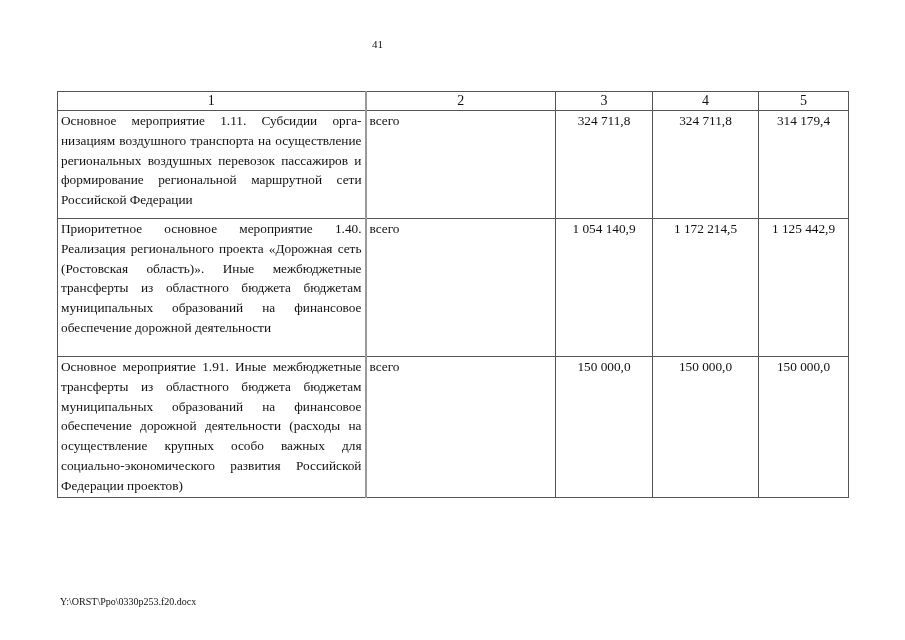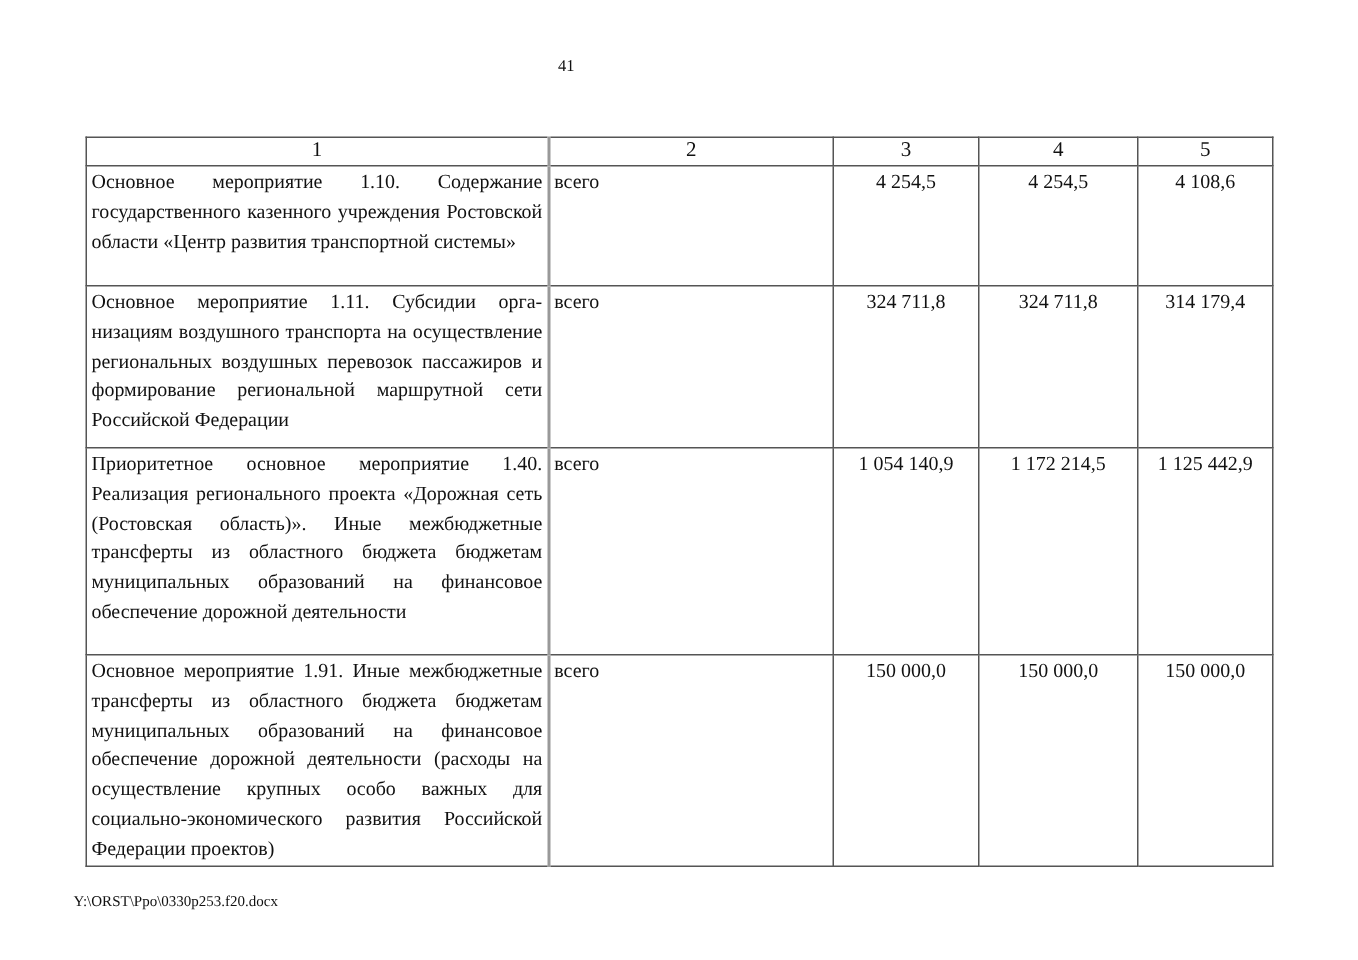--- a/index.html
+++ b/index.html
@@ -53,21 +53,21 @@
     td.kind {
       text-align: left;
       padding-left: 4px;
     }
     td.num {
       text-align: center;
     }
     th.col1 { border-right: 2px solid #999999 !important; }
     .footer-path {
       position: absolute;
-      left: 49px;
+      left: 60px;
       top: 596px;
       font-size: 10px;
     }
   </style>
 </head>
 <body>
 
 <div class="page-number">41</div>
 
 <table class="budget">
@@ -81,27 +81,20 @@
   <thead>
     <tr>
       <th class="col1">1</th>
       <th>2</th>
       <th>3</th>
       <th>4</th>
       <th>5</th>
     </tr>
   </thead>
   <tbody>
-    <tr style="height:80px">
-      <td class="desc">Основное мероприятие 1.10. Содержание государственного казенного учреждения Ростовской области «Центр развития транспортной системы»</td>
-      <td class="kind">всего</td>
-      <td class="num">4 254,5</td>
-      <td class="num">4 254,5</td>
-      <td class="num">4 108,6</td>
-    </tr>
     <tr style="height:108px">
       <td class="desc">Основное мероприятие 1.11. Субсидии орга­низациям воздушного транспорта на осуществление региональных воздушных перевозок пассажиров и формирование региональной маршрутной сети Российской Федерации</td>
       <td class="kind">всего</td>
       <td class="num">324 711,8</td>
       <td class="num">324 711,8</td>
       <td class="num">314 179,4</td>
     </tr>
     <tr style="height:138px">
       <td class="desc">Приоритетное основное мероприятие 1.40. Реализация регионального проекта «Дорожная сеть (Ростовская область)». Иные межбюджет­ные трансферты из областного бюджета бюджетам муниципальных образований на финансовое обеспечение дорожной деятельности</td>
       <td class="kind">всего</td>

